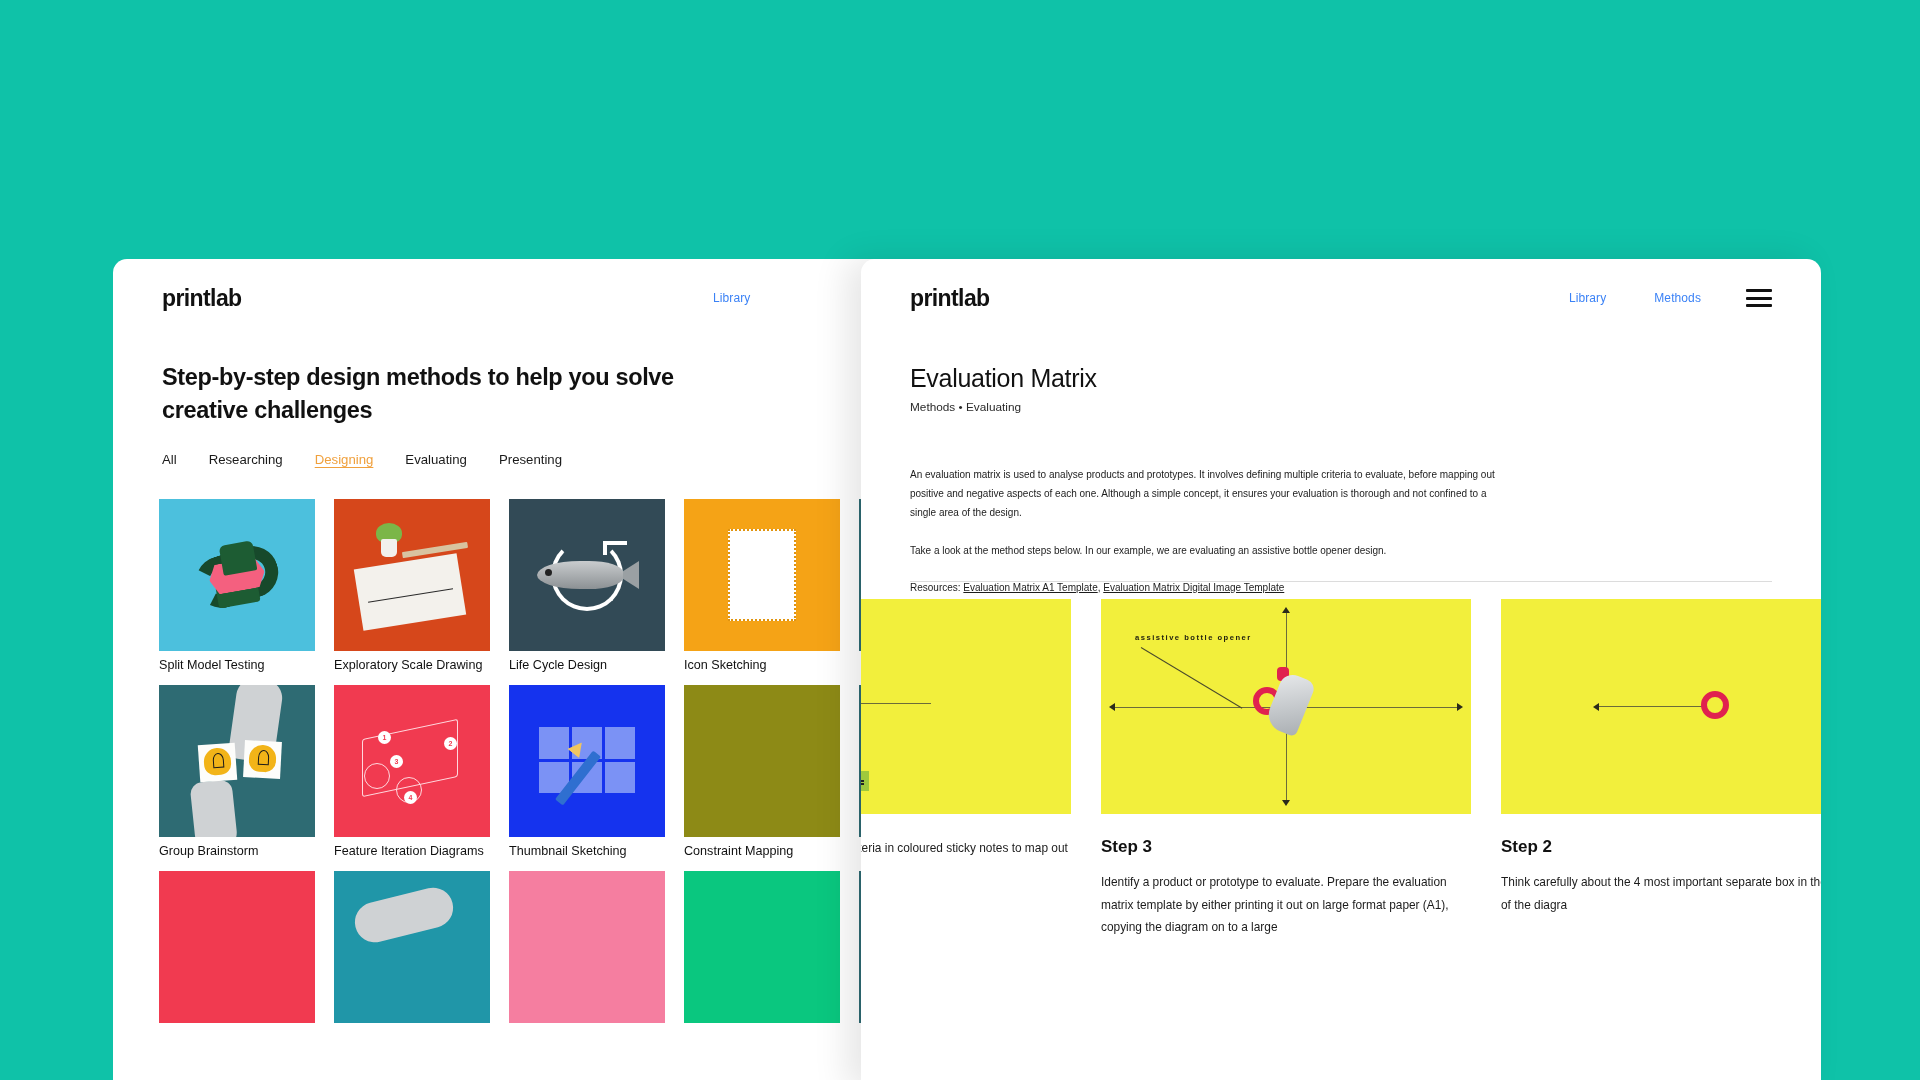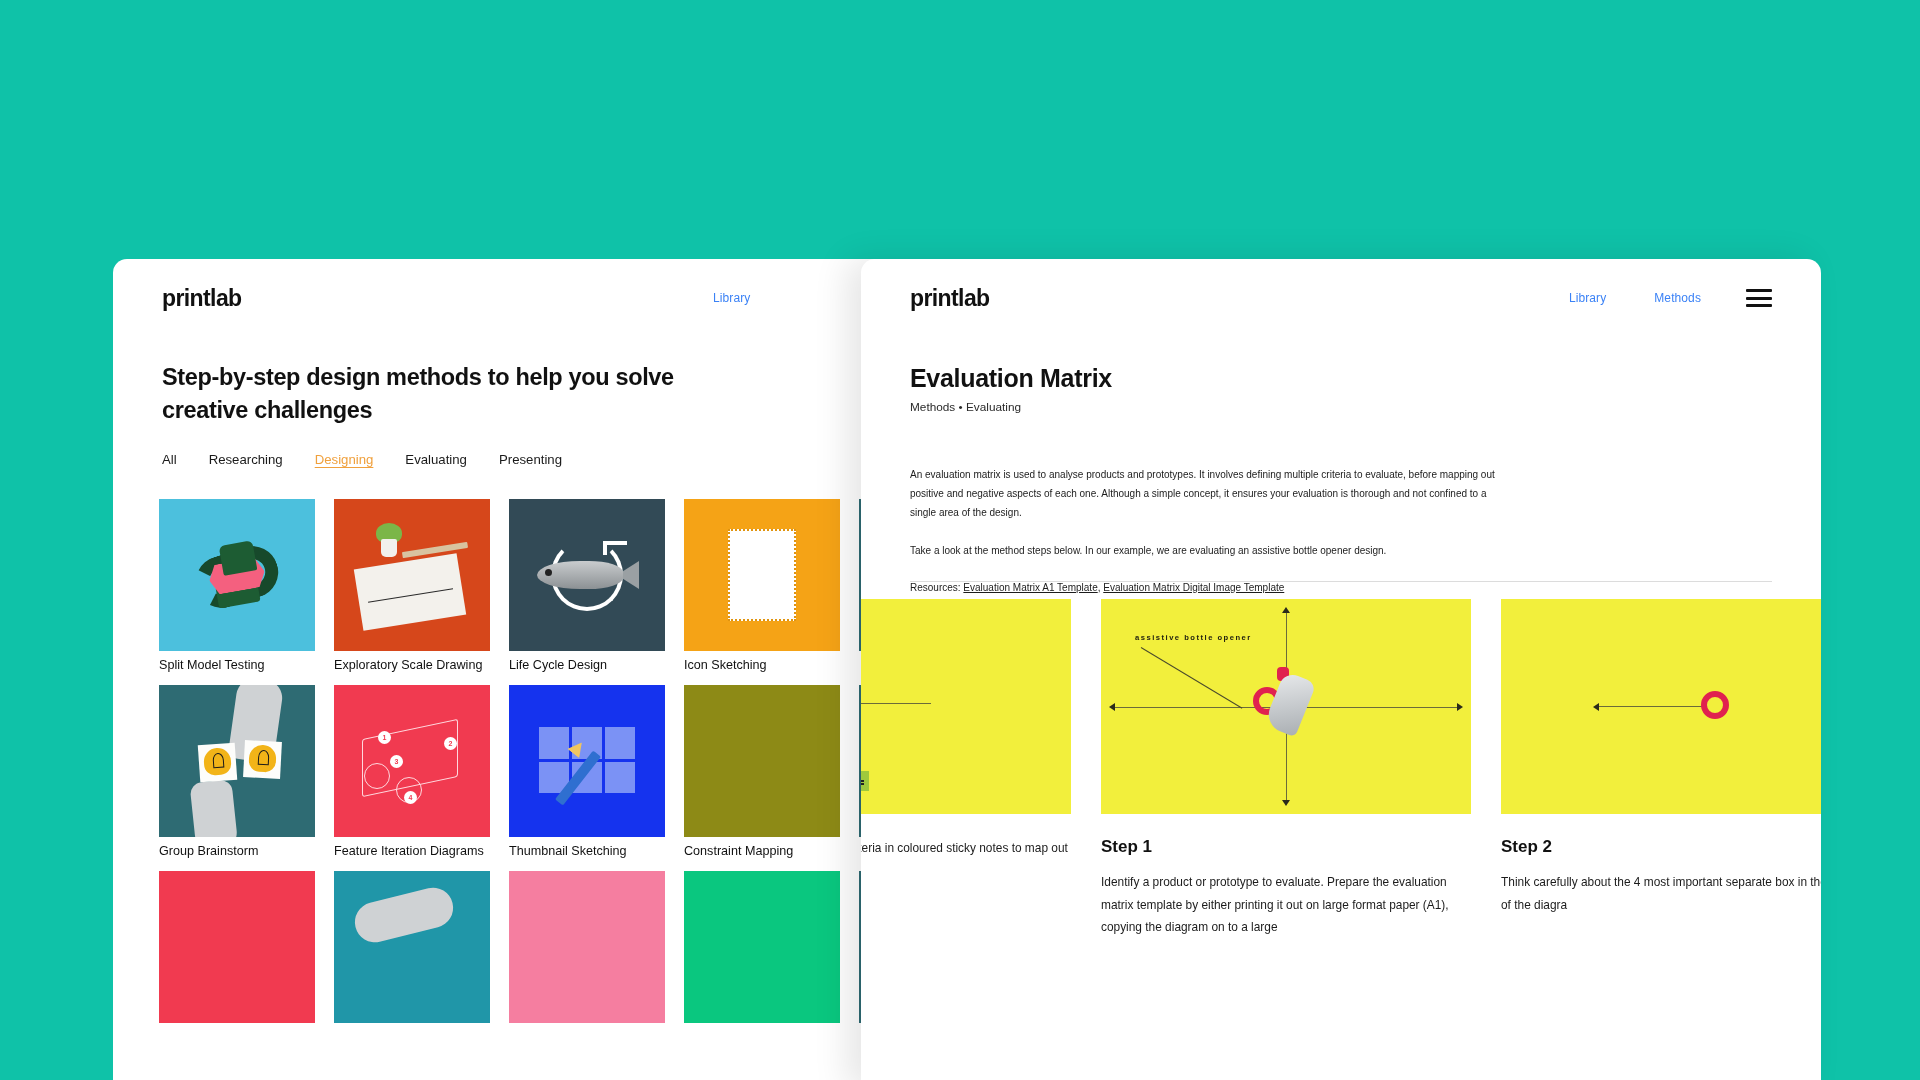--- a/index.html
+++ b/index.html
@@ -185,21 +185,21 @@
   }
 
   .t-olive { background:#8d8a16; }
 
   .t-pink { background:#f57ea0; }
   .t-green { background:#0ac77f; }
 
   
   .rw-title {
     position:absolute; left:49px; top:105px;
-    font-size:25px; font-weight:700; color:#111; letter-spacing:-0.3px;
+    font-size:25px; font-weight:400; color:#111; letter-spacing:-0.3px;
   }
   .rw-crumb {
     position:absolute; left:49px; top:141px;
     font-size:11.8px; color:#2a2a2a;
   }
   .rw-body {
     position:absolute; left:49px; top:206px; width:600px;
     font-size:10px; line-height:1.92; color:#1c1c1c;
   }
   .rw-body p { margin-bottom:18px; }
@@ -444,21 +444,21 @@
           <div class="ar up"></div>
           <div class="ar dn"></div>
           <div class="ar lf"></div>
           <div class="ar rt"></div>
           <div class="callout-line"></div>
           <div class="callout">assistive bottle opener</div>
           <div class="opener-red"></div>
           <div class="opener-ring"></div>
           <div class="opener-hand"></div>
         </div>
-        <div class="step-title">Step 1</div>
+        <div class="step-title">Step 3</div>
         <div class="step-text">Identify a product or prototype to evaluate. Prepare the evaluation matrix template by either printing it out on large format paper (A1), copying the diagram on to a large</div>
       </div>
 
       <div class="step">
         <div class="step-img">
           <div class="arrow-small" style="left:96px;top:107px;width:110px;"></div>
           <div class="ar lf" style="left:92px;"></div>
           <div class="opener-ring" style="left:200px;top:92px;"></div>
         </div>
         <div class="step-title">Step 2</div>

